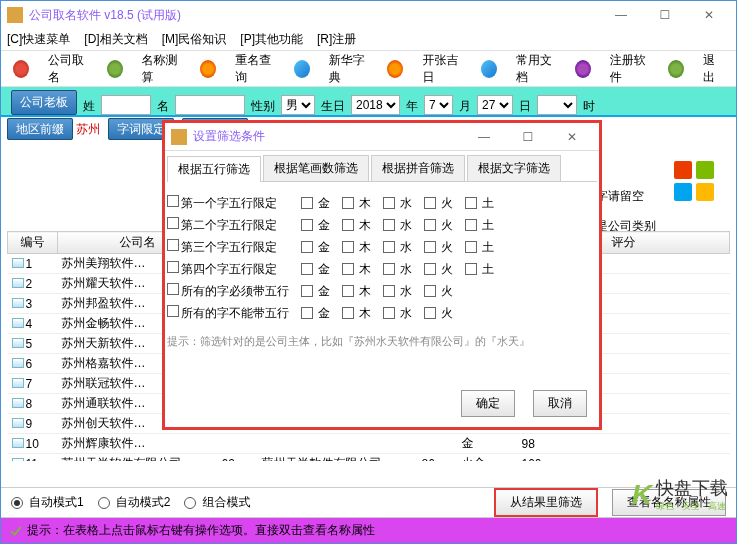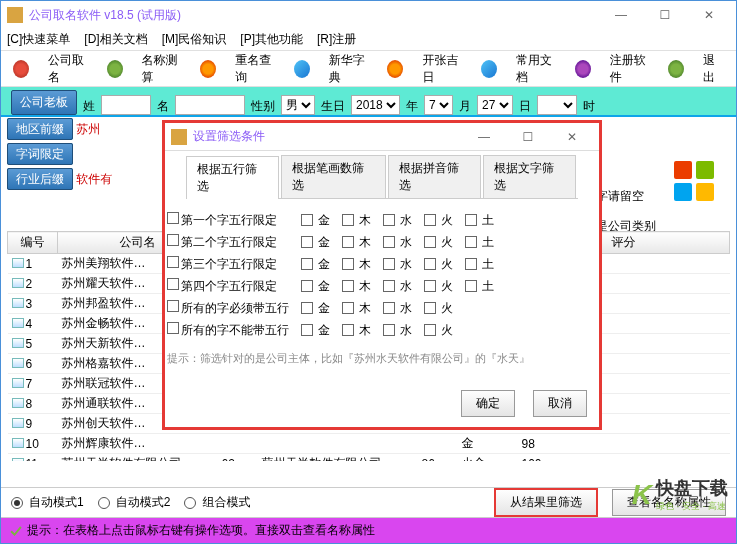--- a/index.html
+++ b/index.html
@@ -18,44 +18,44 @@
 .tbtn .ic{width:18px;height:18px;border-radius:50%}
 .hearts{background:radial-gradient(circle,#e74c3c 40%,#c0392b 70%)}
 .grn{background:radial-gradient(circle,#7cb342 40%,#558b2f 70%)}
 .org{background:radial-gradient(circle,#ff9800 40%,#e65100 70%)}
 .blu{background:linear-gradient(135deg,#4fc3f7,#1976d2)}
 .prp{background:radial-gradient(circle,#ab47bc 40%,#6a1b9a 70%)}
 .formrow{height:30px;display:flex;align-items:flex-end;padding:0 10px;gap:6px;background:#5eead4;border-bottom:2px solid #0ea5e9}
 .bluebtn{background:linear-gradient(#5b9bd5,#2e75b6);color:#fff;padding:3px 8px;border:1px solid #1f4e79;border-radius:2px;cursor:pointer}
 .txtfield{height:20px;border:1px solid #aaa;padding:0 3px;min-width:50px}
 .sel{height:20px;border:1px solid #aaa;background:#fff}
-.leftpanel{position:absolute;left:6px;top:120px;display:flex;flex-direction:column;gap:8px}
+.leftpanel{position:absolute;left:6px;top:120px;display:flex;flex-direction:row;gap:8px}
 .redtxt{color:#c00}
 .table-area{position:absolute;left:6px;top:230px;right:6px;height:230px;overflow:hidden}
 table{width:100%;border-collapse:collapse}
 th{background:linear-gradient(#fefefe,#e8e8e8);border:1px solid #ccc;padding:2px 4px;text-align:center;font-weight:normal}
 td{border-bottom:1px solid #eee;padding:1px 4px;white-space:nowrap}
 .rowico{display:inline-block;width:12px;height:10px;background:linear-gradient(#fff,#bfdfff);border:1px solid #7bb;margin-right:2px}
 .bottombar{position:absolute;left:0;bottom:26px;right:0;height:30px;display:flex;align-items:center;padding:0 10px;gap:14px;border-top:1px solid #ccc}
 .radio{display:flex;align-items:center;gap:6px}
 .radio .r{width:12px;height:12px;border:1px solid #555;border-radius:50%;display:flex;align-items:center;justify-content:center}
 .radio .r.on::after{content:"";width:6px;height:6px;background:#333;border-radius:50%}
 .flatbtn{padding:4px 14px;border:1px solid #999;background:linear-gradient(#fefefe,#e5e5e5);cursor:pointer}
 .redbox{border:2px solid #e53935}
 .statusbar{position:absolute;left:0;bottom:0;right:0;height:26px;display:flex;align-items:center;padding:0 8px;background:#d946ef;border-top:1px solid #ccc}
 .statusbar .grnchk{width:14px;height:14px;background:#7cb342;margin-right:4px;clip-path:polygon(20% 50%,40% 70%,80% 20%,90% 30%,40% 90%,10% 60%)}
 .logo{position:absolute;right:8px;bottom:30px;display:flex;align-items:center;gap:4px}
 .logo .k{font-size:28px;font-weight:bold;color:#8bc34a;font-style:italic}
-.logo .t1{font-size:18px;font-weight:bold;color:#333}
+.logo .t1{font-size:18px;font-weight:normal;color:#333}
 .logo .t2{font-size:9px;color:#8bc34a}
 .officeico{position:absolute;right:18px;top:160px;width:44px;height:44px}
 .officeico div{position:absolute;width:18px;height:18px;border-radius:2px}
 .dlg{left:162px;top:120px;width:440px;height:310px;border:3px solid #e53935;z-index:50}
 .dlg .titlebar{background:#fff;border-bottom:1px solid #ddd}
-.tabs{display:flex;border-bottom:1px solid #ccc;margin:4px 21px 0}
+.tabs{display:flex;border-bottom:1px solid #ccc;margin:4px 2px 0}
 .tab{padding:4px 10px;border:1px solid #ccc;border-bottom:none;background:#f0f0f0;margin-right:2px;cursor:pointer}
 .tab.active{background:#fff;position:relative;top:1px}
 .dlgbody{padding:10px 2px}
 .filterrow{display:flex;align-items:center;height:22px;gap:4px}
 .cb{width:12px;height:12px;border:1px solid #666;display:inline-block;margin-right:2px}
 .filterrow .lbl{width:130px}
 .filterrow .opts{display:flex;gap:12px}
 .filterrow .opts span{display:flex;align-items:center;gap:3px}
 .hint{color:#888;margin-top:10px;font-size:11px}
 .dlgbtns{position:absolute;right:12px;bottom:10px;display:flex;gap:18px}

